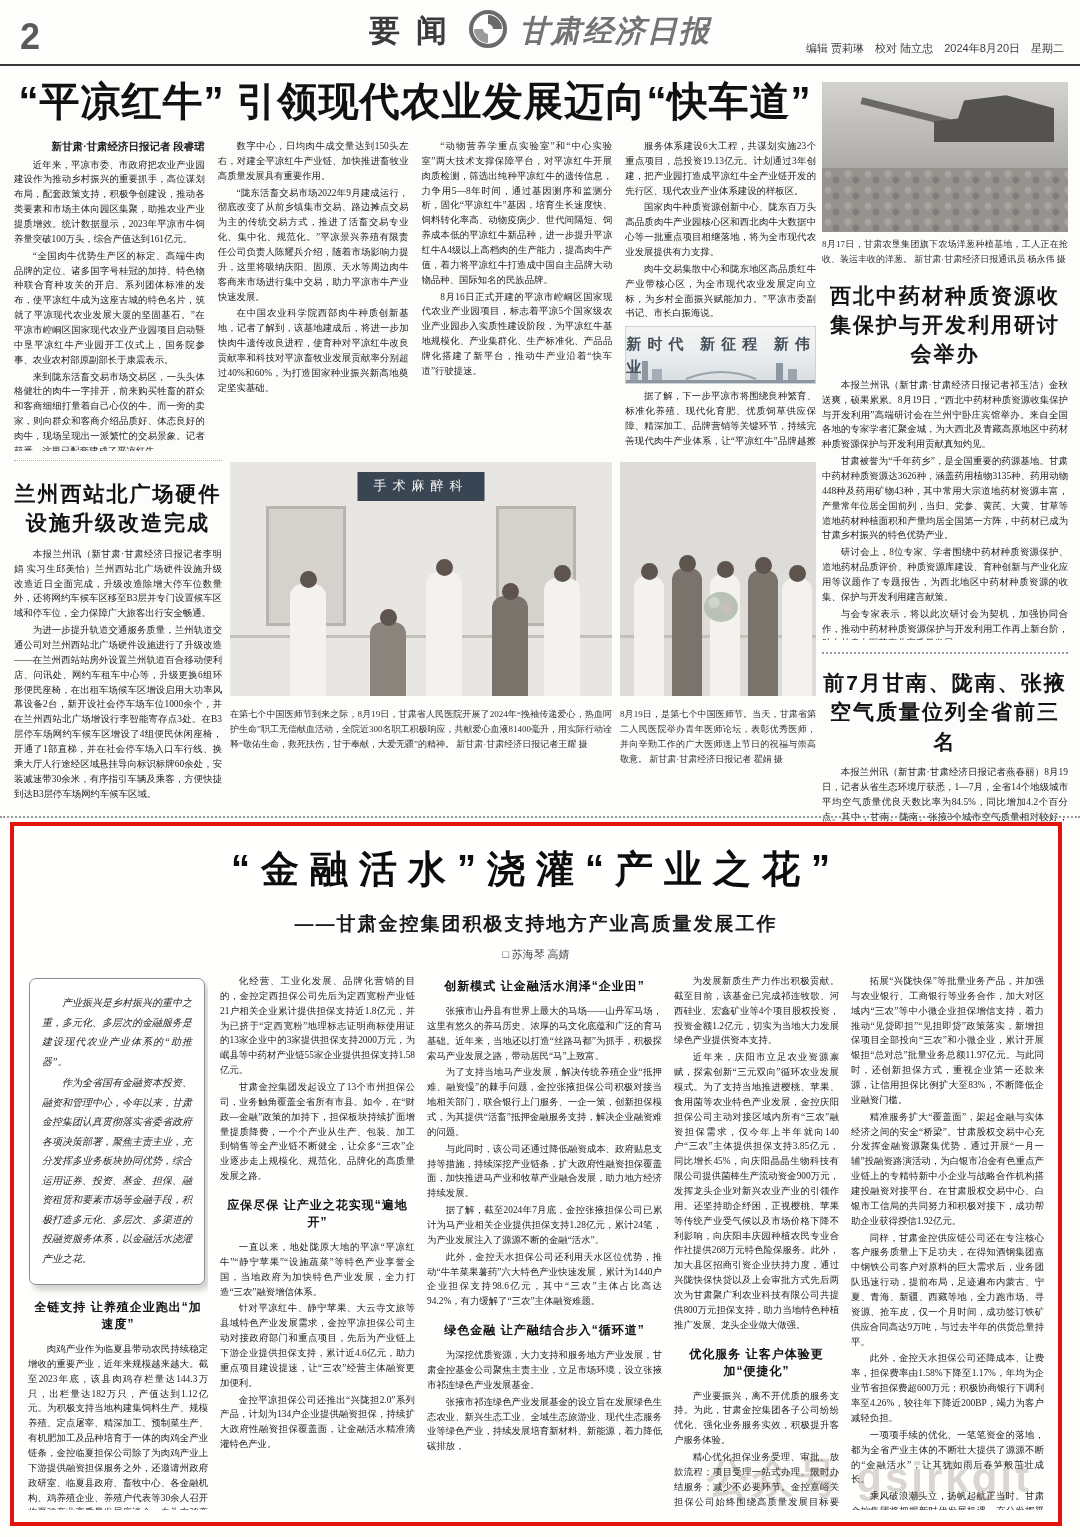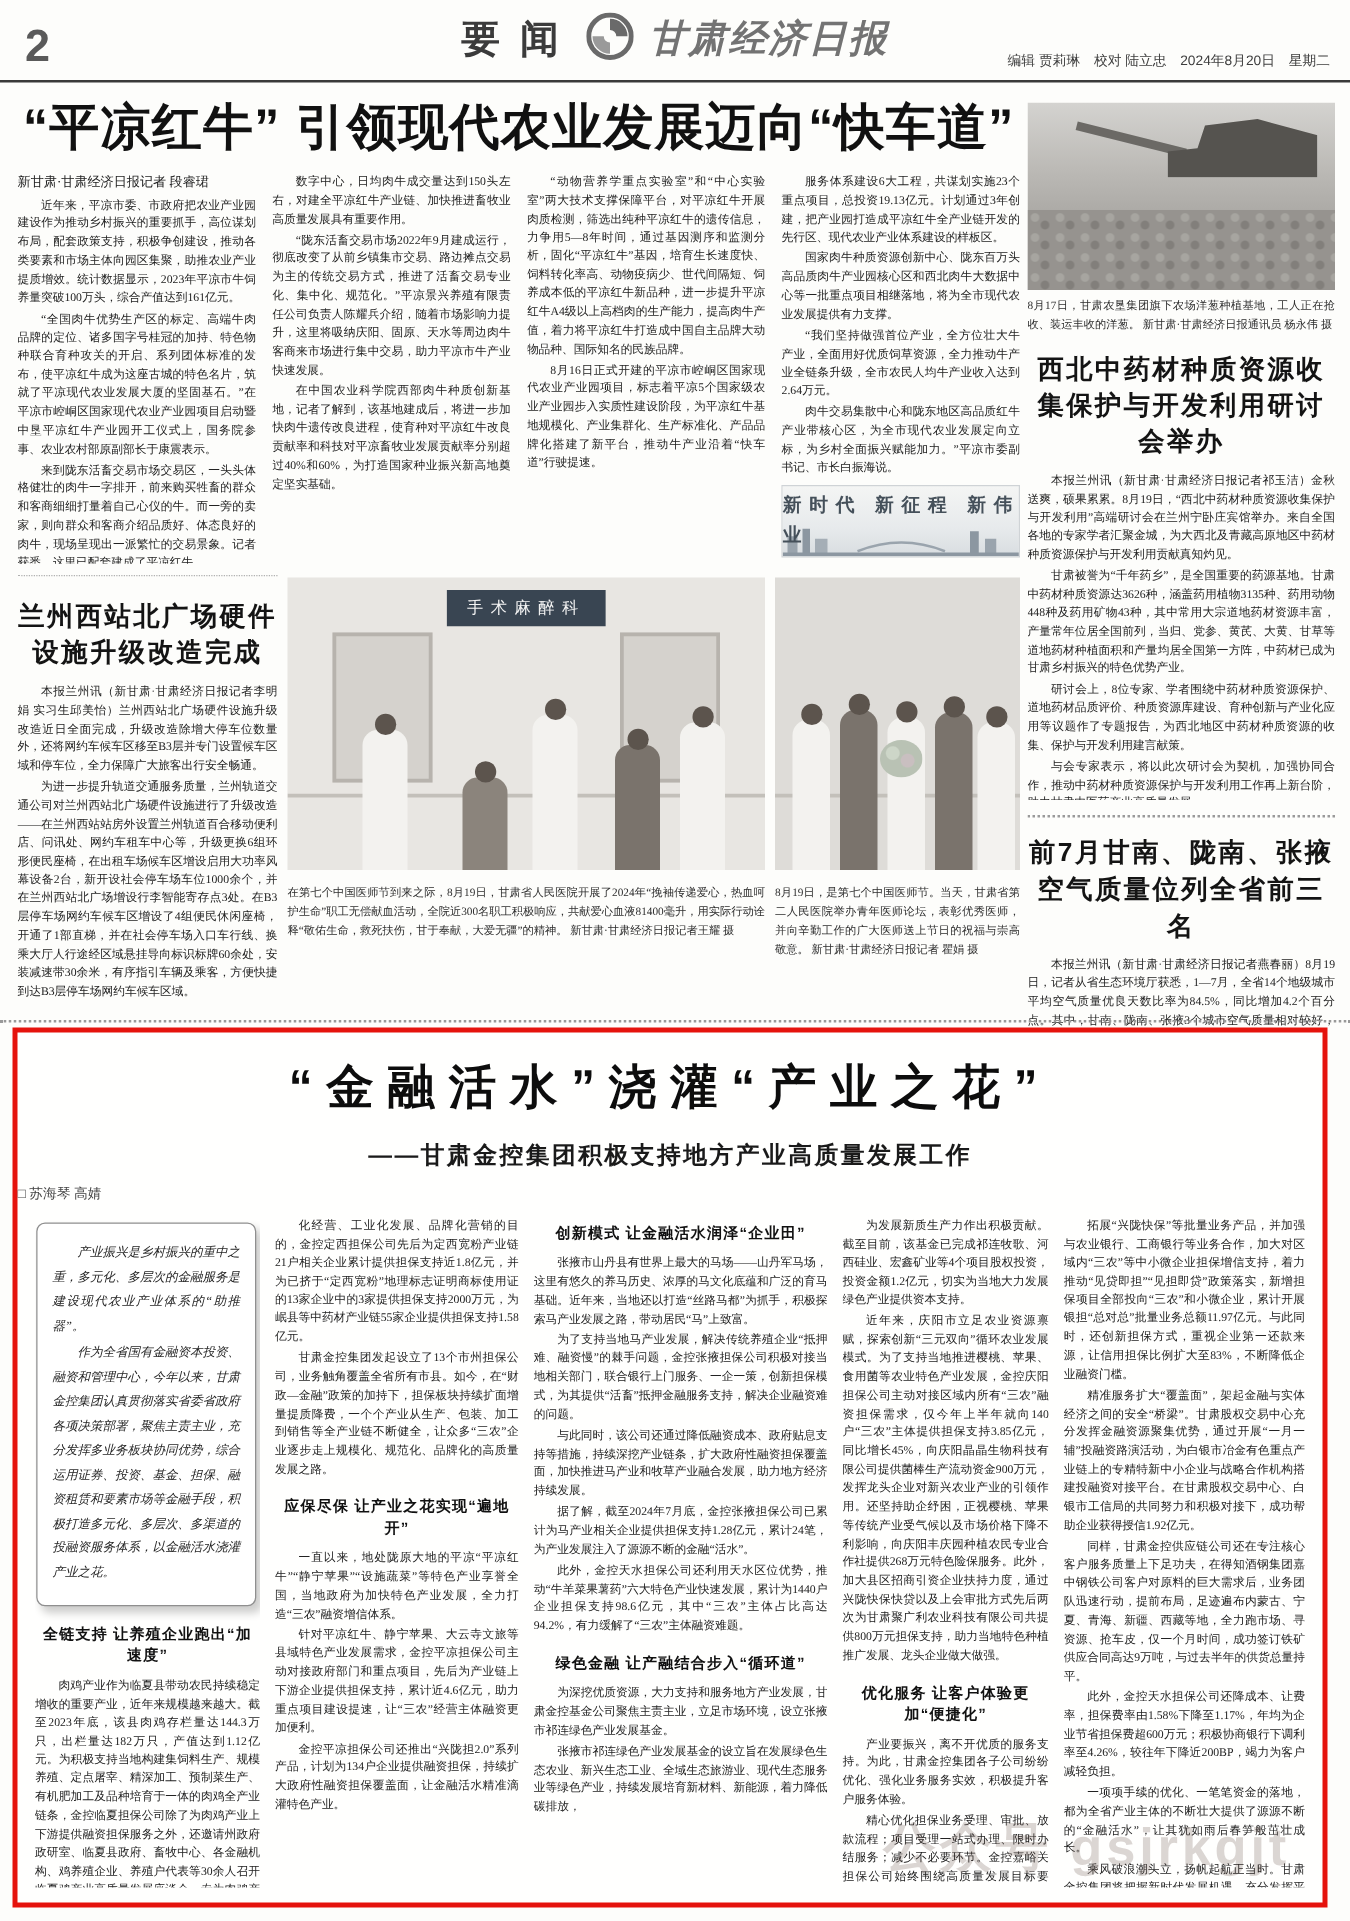--- a/index.html
+++ b/index.html
@@ -13,21 +13,21 @@
   .section-label{font-size:31px;font-weight:900;letter-spacing:16px;color:#3b3b3b;
                  font-family:"Liberation Sans",sans-serif;vertical-align:middle;}
   .logo{display:inline-block;vertical-align:middle;margin:0 8px 0 2px;}
   .paper-name{font-size:30px;font-weight:900;font-style:italic;color:#737373;vertical-align:middle;
               font-family:"DejaVu Serif",serif;letter-spacing:2px;}
   .mast-meta{position:absolute;right:16px;bottom:8px;font-size:11px;color:#3d3d3d;
              font-family:"Liberation Sans",sans-serif;}
   
   .btxt{font-size:9.4px;line-height:1.58;text-align:justify;color:#222;}
   .btxt p{margin:0 0 2px;text-indent:2em;}
-  .byline{text-align:left;font-weight:400;font-size:10.5px;margin:2px 0 6px;text-indent:0 !important;}
+  .byline{text-align:right;font-weight:700;font-size:10.5px;margin:2px 0 6px;text-indent:0 !important;}
   
   .main-article{position:absolute;left:14px;top:72px;width:802px;height:388px;overflow:hidden;}
   .main-article h1{margin:2px 0 10px;font-size:40px;font-weight:900;text-align:center;letter-spacing:1px;
                    font-family:"Liberation Sans",sans-serif;color:#111;}
   .main-cols{display:flex;gap:13px;height:312px;overflow:hidden;}
   .main-cols .mcol{flex:1;overflow:hidden;}
   .banner{position:relative;height:56px;margin:5px 0;border:1px solid #cfd3d6;overflow:hidden;
           background:linear-gradient(180deg,#f4f5f4 0%,#e7eaec 60%,#d8dde0 100%);
           display:flex;align-items:center;justify-content:center;}
   .banner span{position:relative;z-index:2;font-size:15px;font-weight:900;letter-spacing:5px;color:#45505a;
@@ -68,21 +68,21 @@
   .cap-left{position:absolute;left:230px;top:702px;width:382px;}
   .cap-right{position:absolute;left:620px;top:702px;width:196px;}
   .full-dotted{position:absolute;left:0;right:0;top:816px;border-top:2px dotted #999;}
   
   .feature{position:absolute;left:10px;top:822px;width:1052px;height:704px;box-sizing:border-box;
            border:4px solid #e5130d;background:#fffffe;overflow:hidden;}
   .feature h1{margin:18px 0 0;text-align:center;font-size:38px;font-weight:900;letter-spacing:11px;
               color:#0d0d0d;font-family:"Liberation Sans",sans-serif;}
   .feature-sub{margin:16px 0 0;text-align:center;font-size:19px;font-weight:800;letter-spacing:2px;
                font-family:"Liberation Sans",sans-serif;color:#1a1a1a;}
-  .feature-byline{margin:10px 0 0;font-size:11px;color:#444;}
+  .feature-byline{margin:10px 0 0;text-align:center;font-size:11px;color:#444;}
   .fcols{display:flex;gap:12px;margin:12px 14px 0;height:536px;overflow:hidden;}
   .fcol{overflow:hidden;}
   .fc1{width:180px;}.fc2{width:195px;}.fc3{width:235px;}.fc4{width:165px;}.fc5{flex:1;}
   .fcol h3{font-family:"Liberation Sans",sans-serif;font-size:12px;font-weight:900;text-align:center;
            letter-spacing:1px;margin:13px 0 9px;color:#111;}
   .quote{border:1px solid #8f8f8f;border-radius:7px;box-shadow:4px 5px 7px rgba(0,0,0,.20);
          background:#fff;padding:14px 12px;margin:4px 3px 14px 1px;}
   .quote .btxt p{font-style:italic;font-size:10px;line-height:1.95;color:#262626;}
   .watermark{position:absolute;right:26px;bottom:16px;font-size:42px;font-weight:900;letter-spacing:3px;
              color:rgba(90,70,60,.22);font-family:Liberation Sans, sans-serif;pointer-events:none;}
@@ -125,21 +125,20 @@
           <p>在中国农业科学院西部肉牛种质创新基地，记者了解到，该基地建成后，将进一步加快肉牛遗传改良进程，使育种对平凉红牛改良贡献率和科技对平凉畜牧业发展贡献率分别超过40%和60%，为打造国家种业振兴新高地奠定坚实基础。</p>
         </div>
       <div class="mcol btxt">
           <p>“动物营养学重点实验室”和“中心实验室”两大技术支撑保障平台，对平凉红牛开展肉质检测，筛选出纯种平凉红牛的遗传信息，力争用5—8年时间，通过基因测序和监测分析，固化“平凉红牛”基因，培育生长速度快、饲料转化率高、动物疫病少、世代间隔短、饲养成本低的平凉红牛新品种，进一步提升平凉红牛A4级以上高档肉的生产能力，提高肉牛产值，着力将平凉红牛打造成中国自主品牌大动物品种、国际知名的民族品牌。</p>
           <p>8月16日正式开建的平凉市崆峒区国家现代农业产业园项目，标志着平凉5个国家级农业产业园步入实质性建设阶段，为平凉红牛基地规模化、产业集群化、生产标准化、产品品牌化搭建了新平台，推动牛产业沿着“快车道”行驶提速。</p>
         </div>
       <div class="mcol btxt">
         <div>
             <p>服务体系建设6大工程，共谋划实施23个重点项目，总投资19.13亿元。计划通过3年创建，把产业园打造成平凉红牛全产业链开发的先行区、现代农业产业体系建设的样板区。</p>
             <p>国家肉牛种质资源创新中心、陇东百万头高品质肉牛产业园核心区和西北肉牛大数据中心等一批重点项目相继落地，将为全市现代农业发展提供有力支撑。</p>
-            <p>“我们坚持做强首位产业，全方位壮大牛产业，全面用好优质饲草资源，全力推动牛产业全链条升级，全市农民人均牛产业收入达到2.64万元。</p>
             <p>肉牛交易集散中心和陇东地区高品质红牛产业带核心区，为全市现代农业发展定向立标，为乡村全面振兴赋能加力。”平凉市委副书记、市长白振海说。</p>
           </div>
         <div class="banner">
           <svg width="190" height="26" viewBox="0 0 190 26">
             <rect x="4" y="10" width="8" height="16" fill="#9aa4ad"></rect>
             <rect x="16" y="4" width="6" height="22" fill="#8c97a1"></rect>
             <rect x="26" y="12" width="10" height="14" fill="#a5aeb6"></rect>
             <rect x="150" y="6" width="7" height="20" fill="#8c97a1"></rect>
             <rect x="162" y="12" width="9" height="14" fill="#9aa4ad"></rect>
             <path d="M60 22 Q95 8 130 22" stroke="#9aa4ad" stroke-width="2" fill="none"></path>

